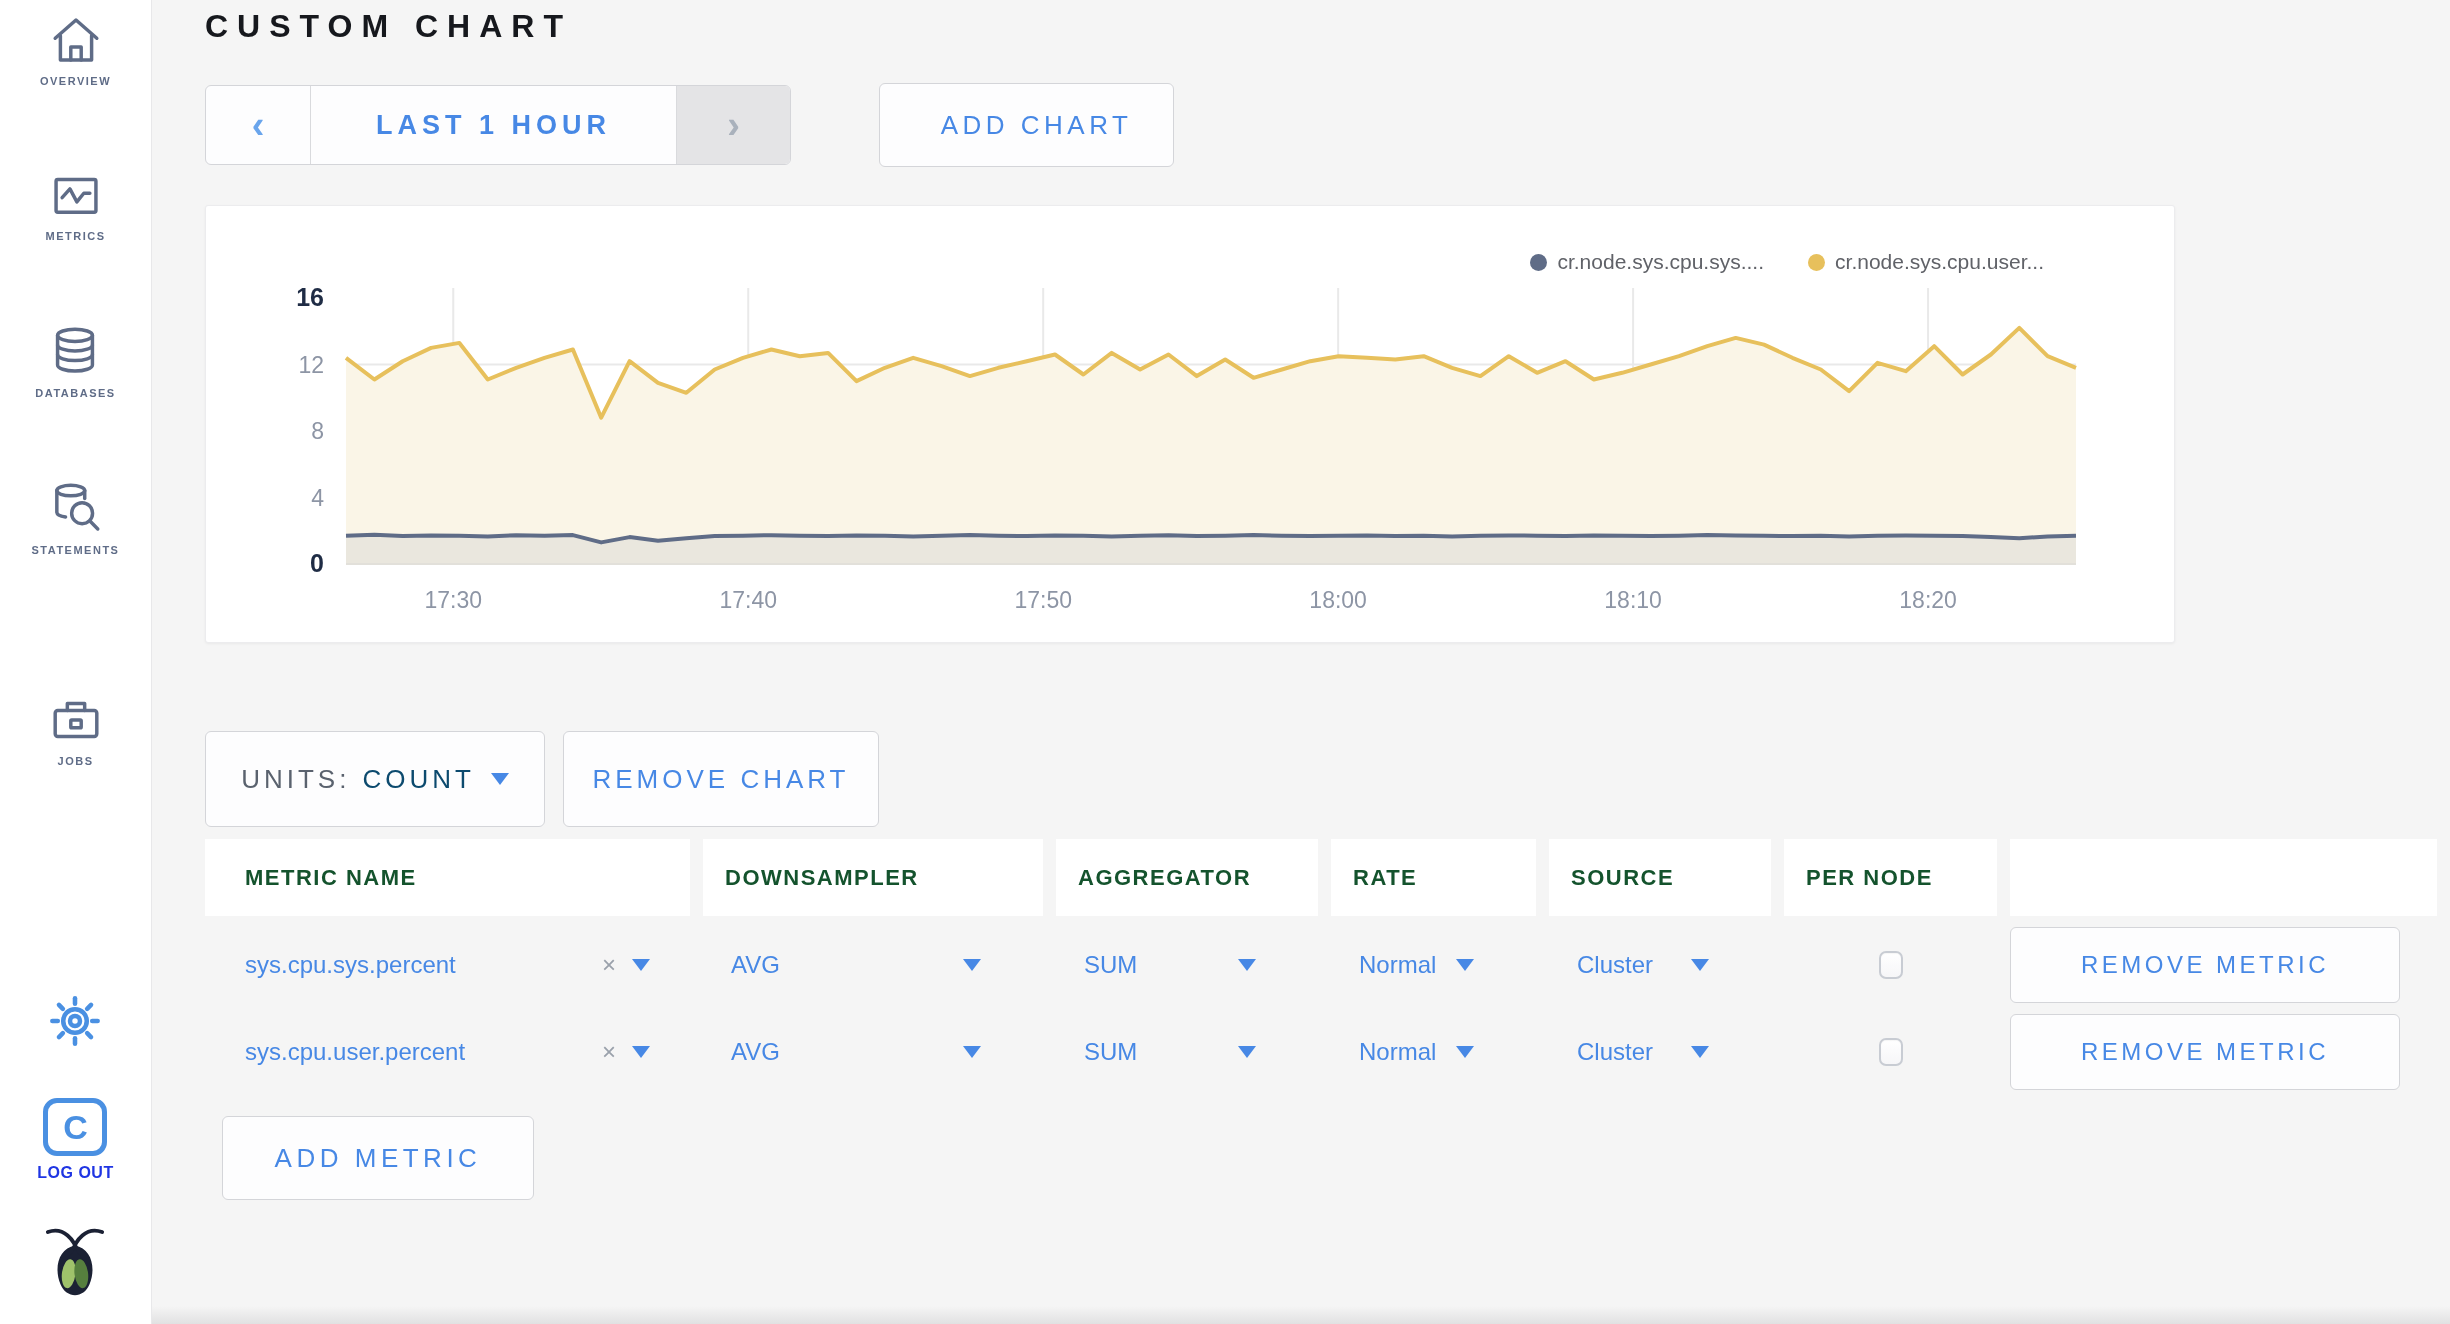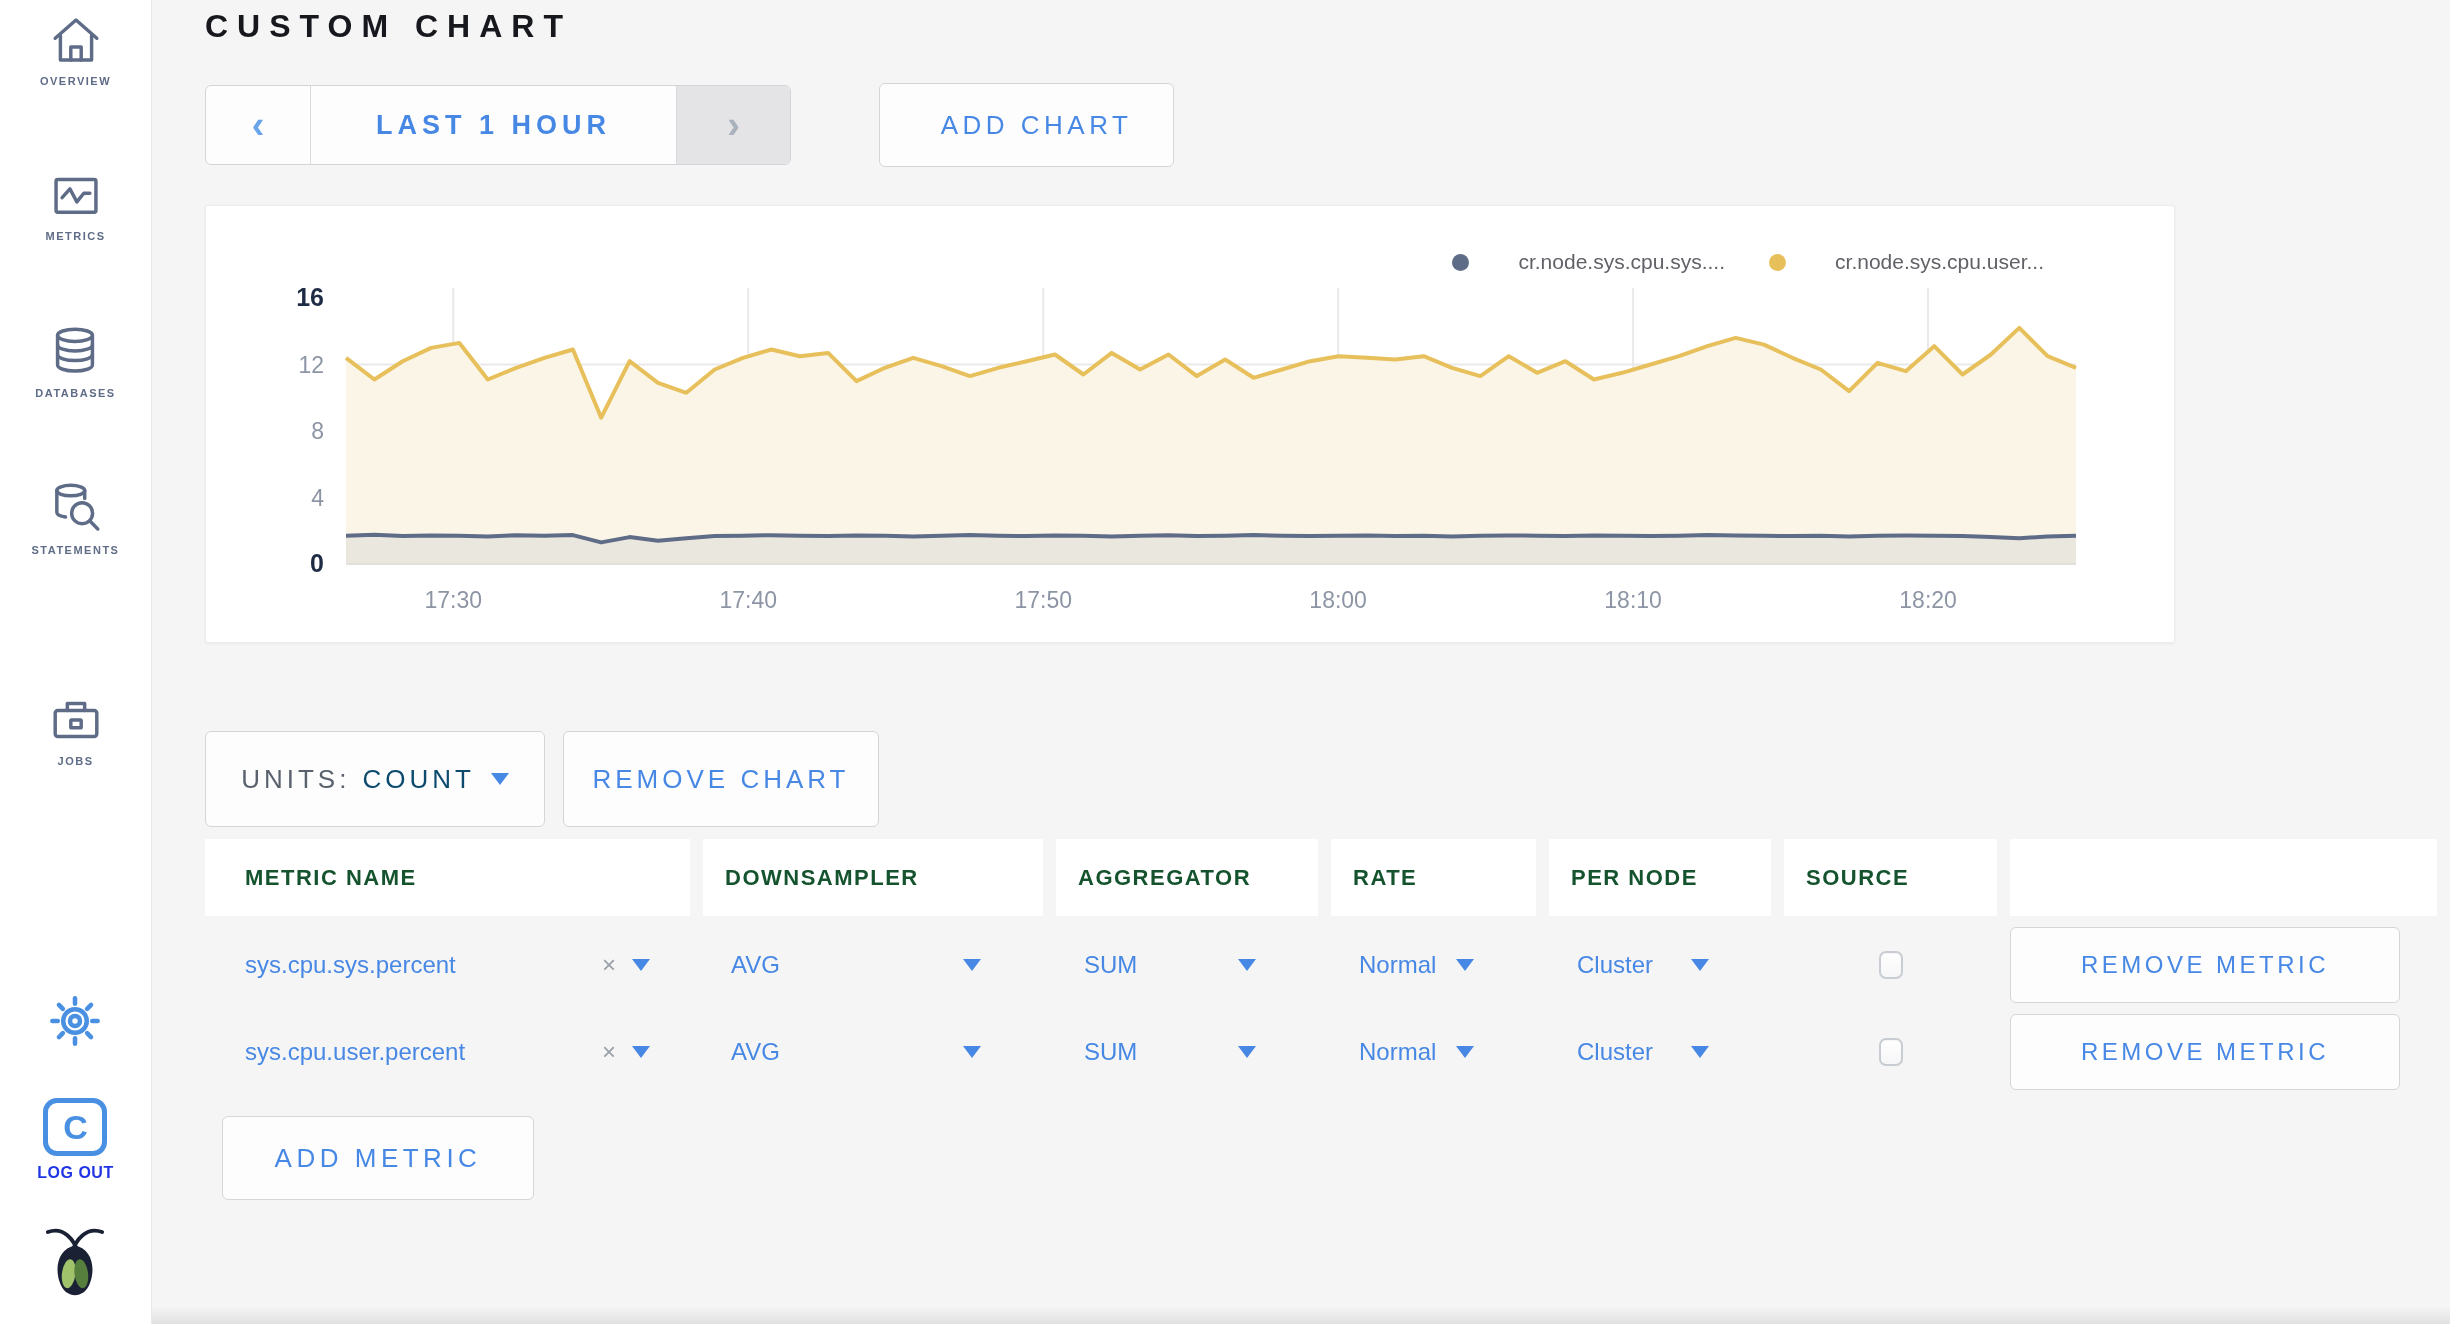--- a/index.html
+++ b/index.html
@@ -70,21 +70,21 @@
   .chart-card {
     margin-top:38px; width:1970px; height:438px; background:#ffffff;
     border:1px solid #ececee; border-radius:3px; position:relative;
     box-shadow:0 1px 3px rgba(0,0,0,0.05);
   }
   .legend {
     position:absolute; top:44px; right:130px; display:flex; gap:44px; z-index:2;
   }
   .legend-entry { display:flex; align-items:center; gap:10px; }
   .legend-dot { width:17px; height:17px; border-radius:50%; }
-  .legend-text { font-size:21px; color:#606268;margin-left:39px; }
+  .legend-text { font-size:21px; color:#606268; }
   #chart-svg { position:absolute; left:0; top:0; }
   #chart-svg text { font-family:"Liberation Sans",sans-serif; }
 
   
   .controls-mid { display:flex; margin-top:88px; }
   .units-btn { width:340px; height:96px; }
   .units-label { color:#5a626e; letter-spacing:4px; }
   .units-value { color:#0c4a6e; margin-left:12px; letter-spacing:4px; }
   .remove-chart-btn { width:316px; height:96px; margin-left:18px; letter-spacing:4px; }
 
@@ -290,22 +290,22 @@
     </button>
     <button class="btn remove-chart-btn">REMOVE CHART</button>
   </div>
 
   <div class="metric-table">
     <div class="thead">
       <div class="th c1">METRIC NAME</div>
       <div class="th c2">DOWNSAMPLER</div>
       <div class="th c3">AGGREGATOR</div>
       <div class="th c4">RATE</div>
+      <div class="th c5">SOURCE</div>
       <div class="th c6">PER NODE</div>
-      <div class="th c5">SOURCE</div>
       <div class="th c7"></div>
     </div>
 
     <div class="trow">
       <div class="cell metric-cell">
         <span class="metric-name">sys.cpu.sys.percent</span>
         <span class="dd-group">
           <span class="clear-x">×</span>
           <span class="caret"></span>
         </span>

